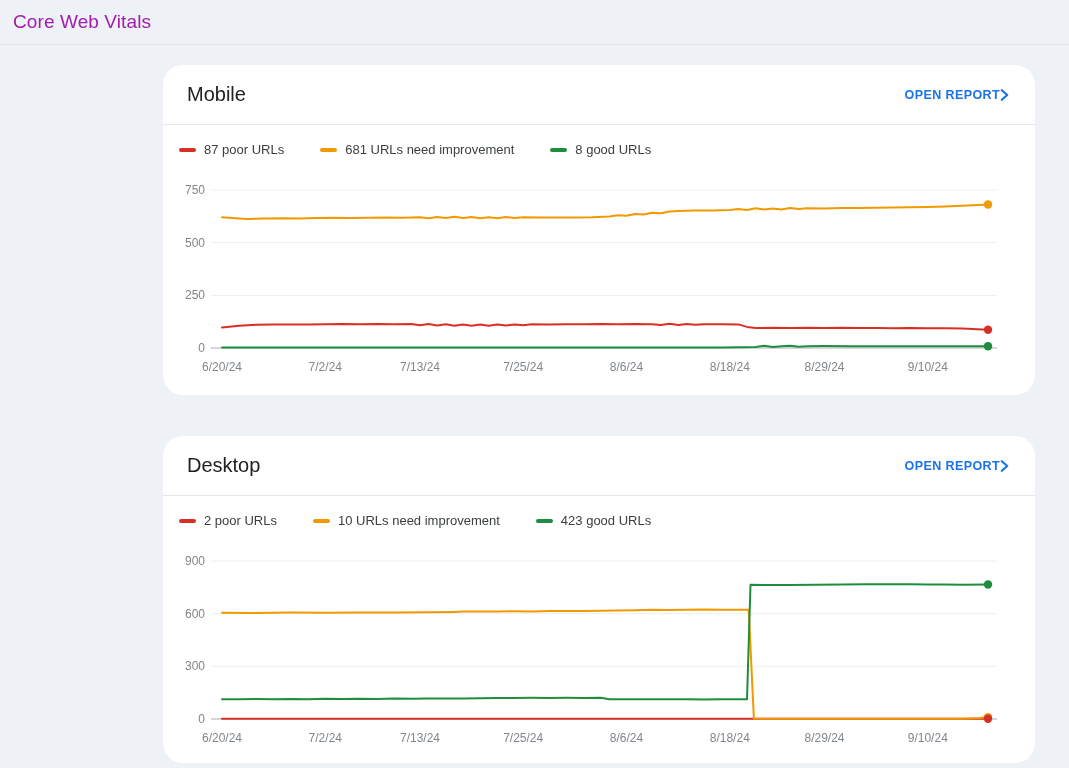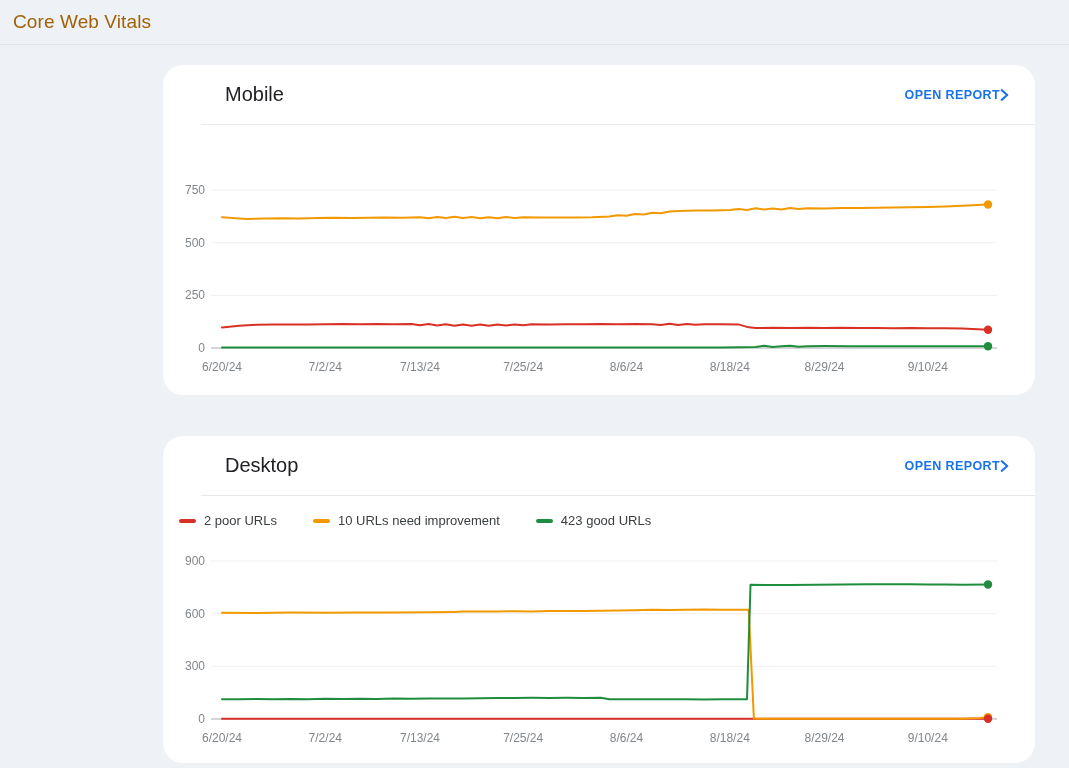--- a/index.html
+++ b/index.html
@@ -7,34 +7,33 @@
     width:1069px;height:768px;overflow:hidden;position:relative;
     background:#eef1f6;
     font-family:"Liberation Sans", sans-serif;
     -webkit-font-smoothing:antialiased;
   }
   .page-header{
     height:44px;display:flex;align-items:center;
     border-bottom:1px solid #e3e6e9;
   }
   .page-title{
-    font-size:19px;font-weight:400;color:#a16207;
+    font-size:19px;font-weight:400;color:#a21caf;
     padding-left:13px;letter-spacing:.1px;
   }
   .card{
     position:absolute;left:163px;width:872px;
     background:#ffffff;border-radius:20px;
   }
   #card-mobile{top:65px;height:330px;}
   #card-desktop{top:436px;height:327px;}
   .card-header{
     height:60px;display:flex;align-items:center;
     padding:0 26px 0 24px;box-sizing:border-box;
     border-bottom:1px solid #e6e8eb;
-    margin-left:38px;
   }
   .card-title{
     flex:1;font-size:20px;font-weight:400;color:#202124;margin:0;
   }
   .open-report{
     display:flex;align-items:center;
     font-size:12.5px;font-weight:bold;letter-spacing:.4px;
     text-decoration:none;cursor:pointer;
   }
   .chev{display:block;}
@@ -62,20 +61,34 @@
 
 <section class="card" id="card-mobile">
   <div class="card-header">
     <h2 class="card-title">Mobile</h2>
     <a class="open-report" style="color: rgb(26, 115, 232);">
       <span>OPEN REPORT</span>
       <svg class="chev" width="9" height="12" viewBox="0 0 9 12">
         <path d="M1.8 1.2 L7.2 6 L1.8 10.8" fill="none" stroke="currentColor" stroke-width="2.2" stroke-linecap="round" stroke-linejoin="round"></path>
       </svg>
     </a>
+  </div>
+  <div class="legend">
+    <div class="legend-item">
+      <span class="legend-dash" style="background: rgb(217, 48, 37);"></span>
+      <span>87 poor URLs</span>
+    </div>
+    <div class="legend-item">
+      <span class="legend-dash" style="background: rgb(242, 153, 0);"></span>
+      <span>681 URLs need improvement</span>
+    </div>
+    <div class="legend-item">
+      <span class="legend-dash" style="background: rgb(30, 142, 62);"></span>
+      <span>8 good URLs</span>
+    </div>
   </div>
   <svg class="chart" width="872" height="215" viewBox="0 0 872 215">
       <line x1="48" y1="176" x2="834" y2="176" stroke="#c4c7cc" stroke-width="1.3"></line>
       <text x="42" y="180" text-anchor="end" class="tick">0</text>
       <line x1="48" y1="123.33333333333334" x2="834" y2="123.33333333333334" stroke="#edeff2" stroke-width="1"></line>
       <text x="42" y="127.33333333333334" text-anchor="end" class="tick">250</text>
       <line x1="48" y1="70.66666666666667" x2="834" y2="70.66666666666667" stroke="#edeff2" stroke-width="1"></line>
       <text x="42" y="74.66666666666667" text-anchor="end" class="tick">500</text>
       <line x1="48" y1="18" x2="834" y2="18" stroke="#edeff2" stroke-width="1"></line>
       <text x="42" y="22" text-anchor="end" class="tick">750</text>

